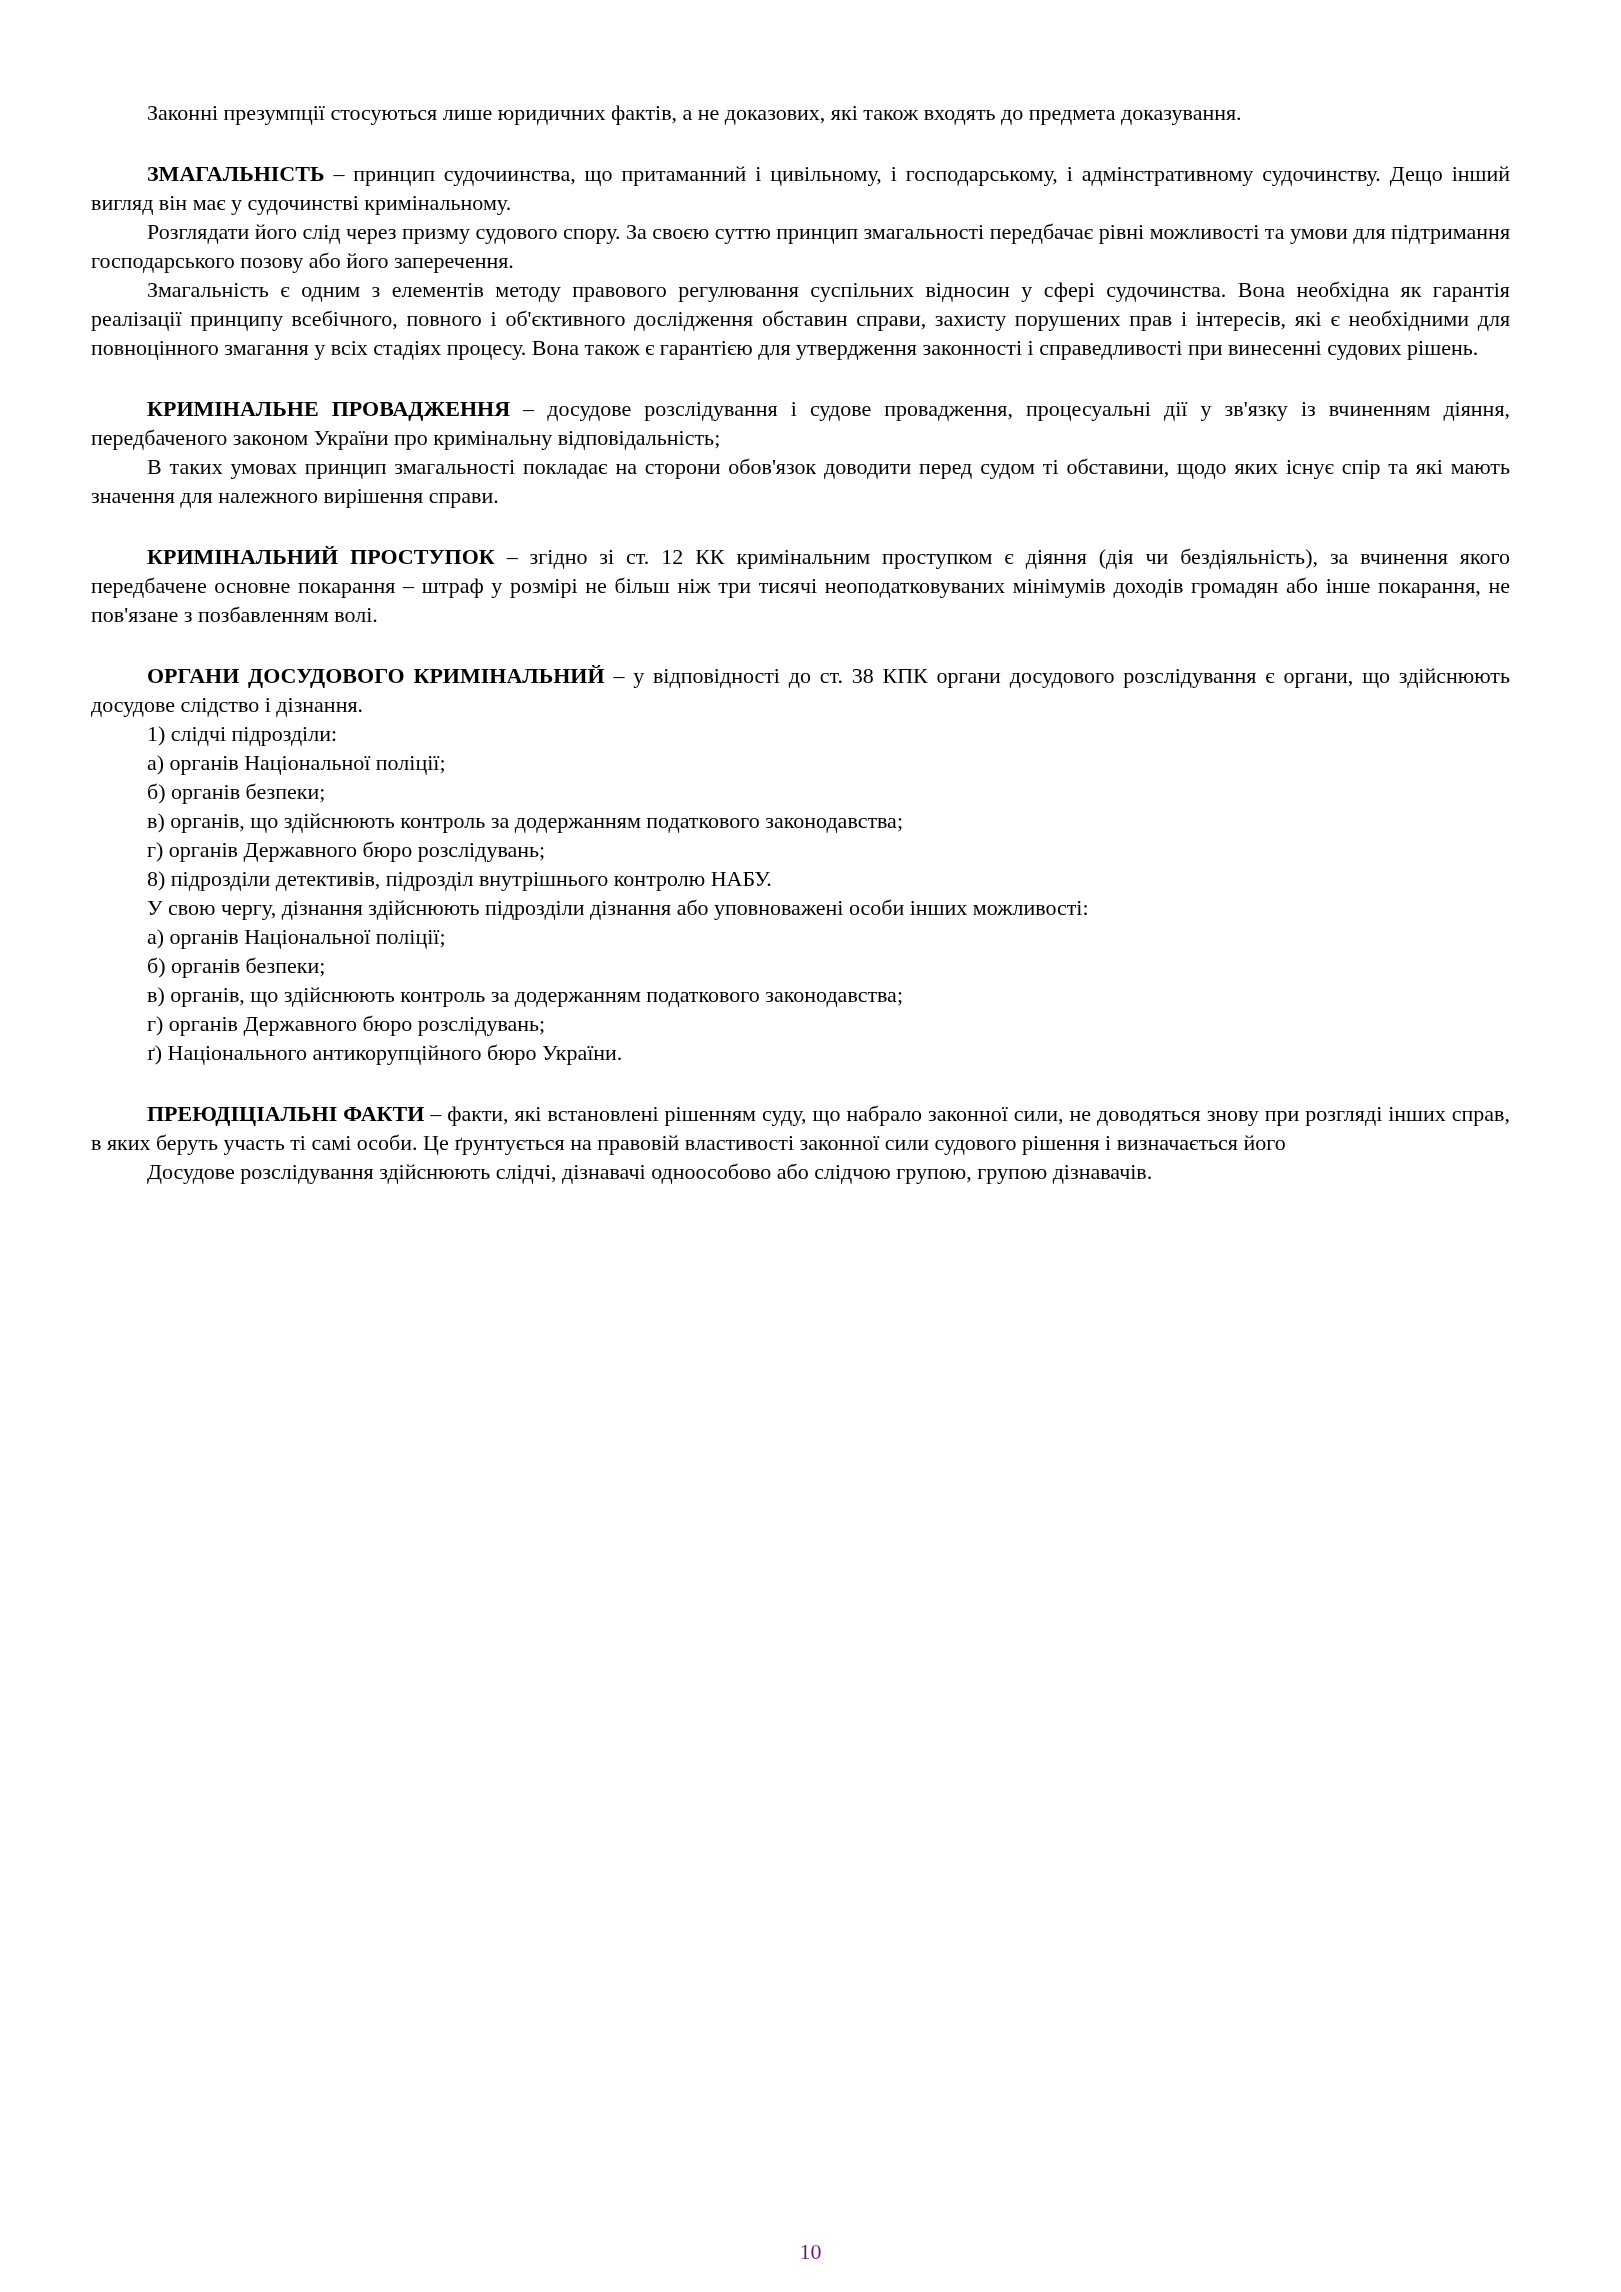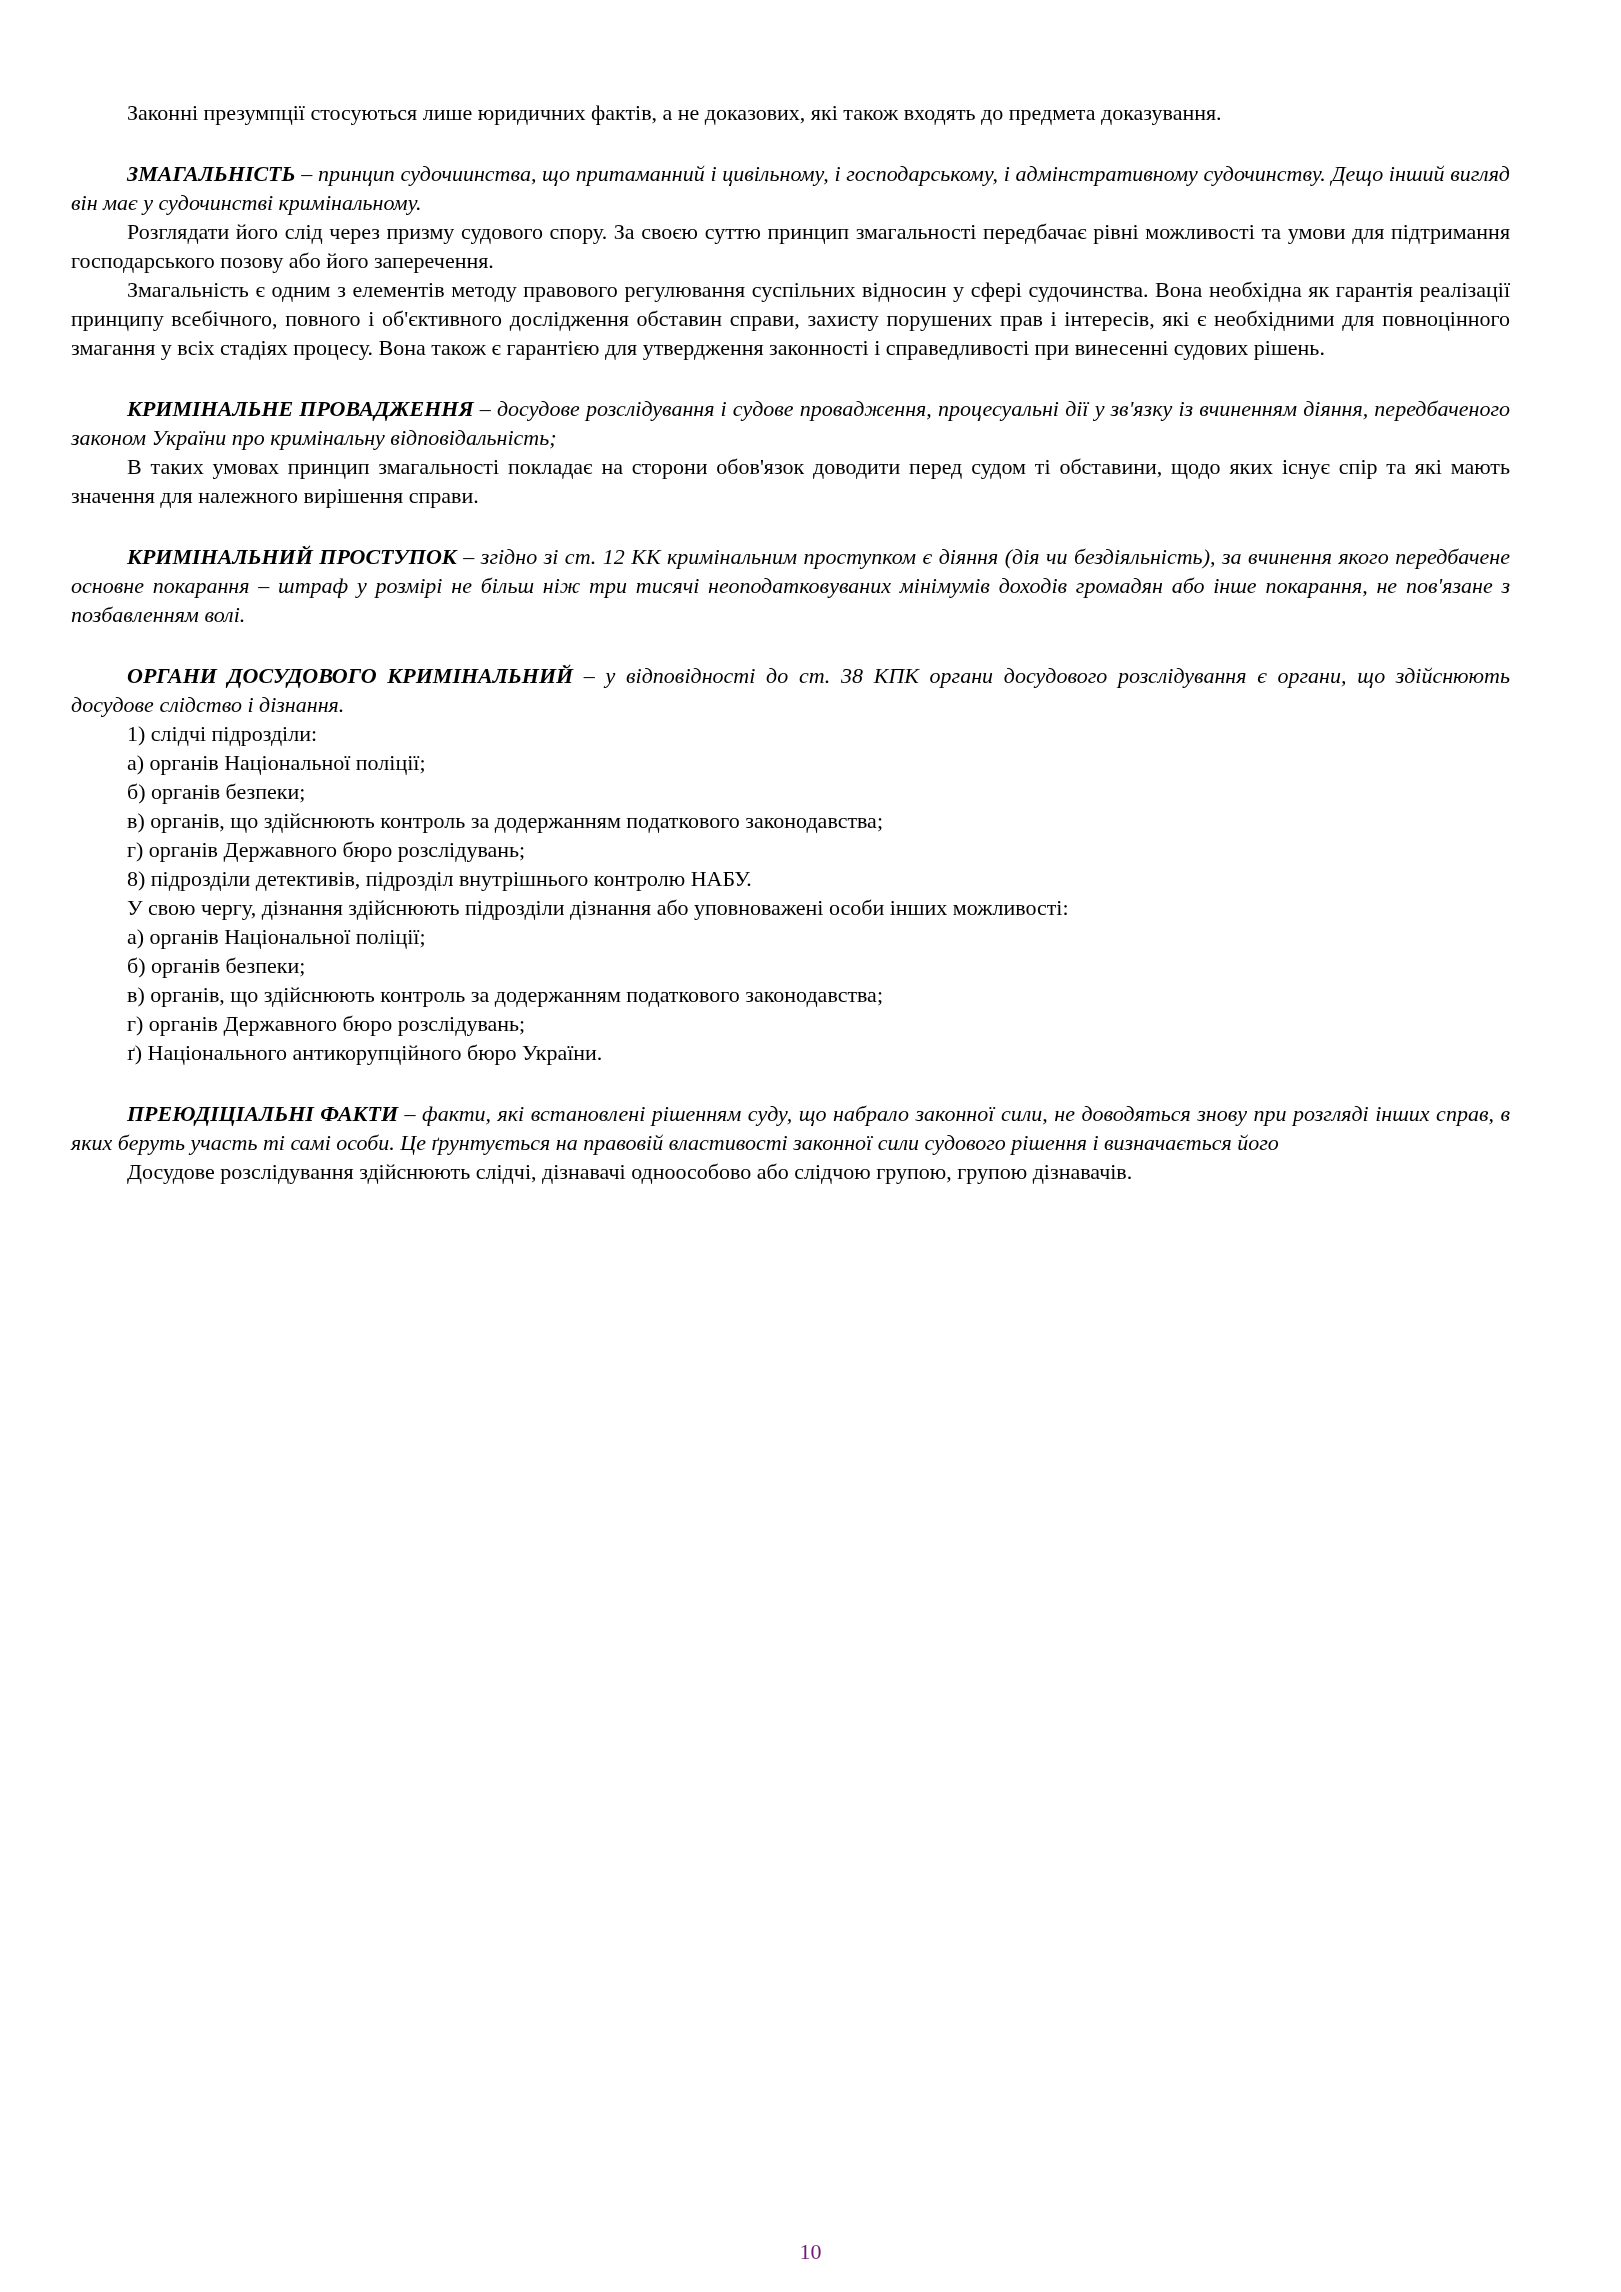--- a/index.html
+++ b/index.html
@@ -7,35 +7,34 @@
     padding: 0;
     background: #ffffff;
   }
   .page {
     position: relative;
     width: 1621px;
     height: 2293px;
     margin: 0 auto;
     background: #ffffff;
     box-sizing: border-box;
-    padding: 98px 111px 0 71px;
+    padding: 98px 111px 0 91px;
     font-family: "Liberation Serif", "DejaVu Serif", serif;
     font-size: 22px;
     line-height: 29px;
     color: #000000;
     overflow: hidden;
   }
   .para {
     margin: 0;
     text-align: justify;
     text-indent: 56px;
   }
   .para.gap {
     margin-top: 32px;
-    font-style: italic;
   }
   .para.block {
     text-indent: 0;
     margin-left: 56px;
   }
   .bold {
     font-weight: bold;
   }
   .page-footer {
     position: absolute;

